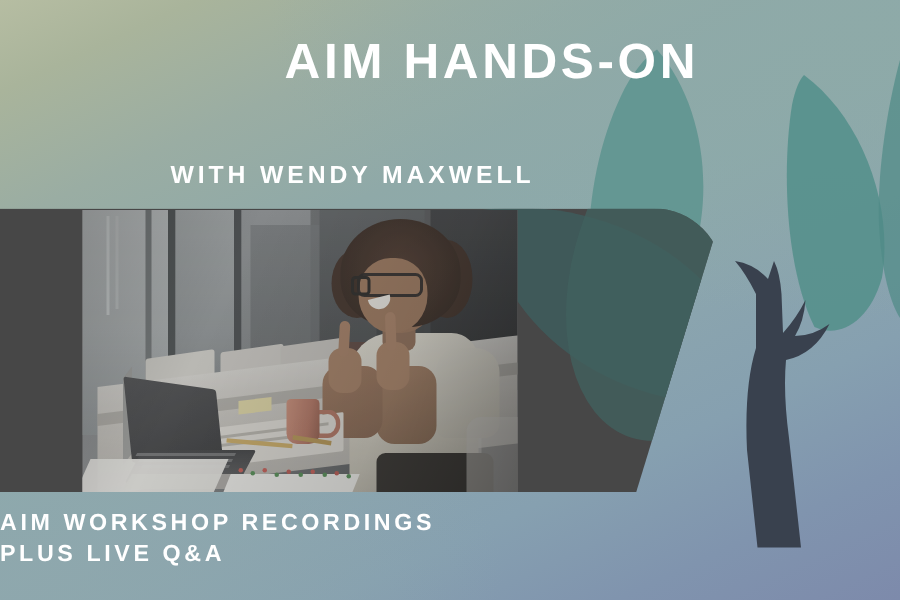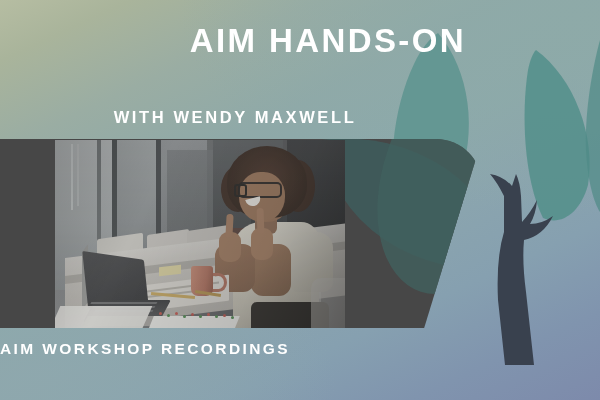--- a/index.html
+++ b/index.html
@@ -276,15 +276,16 @@
   </div>
 
   <div class="title">
     <div>AIM HANDS-ON</div>
   </div>
 
   <div class="subtitle">WITH WENDY MAXWELL</div>
 
   <div class="footer">
     <div>AIM WORKSHOP RECORDINGS</div>
+    <div>PLUS LIVE Q&amp;A</div>
   </div>
 
 </div>
 
 </body></html>

